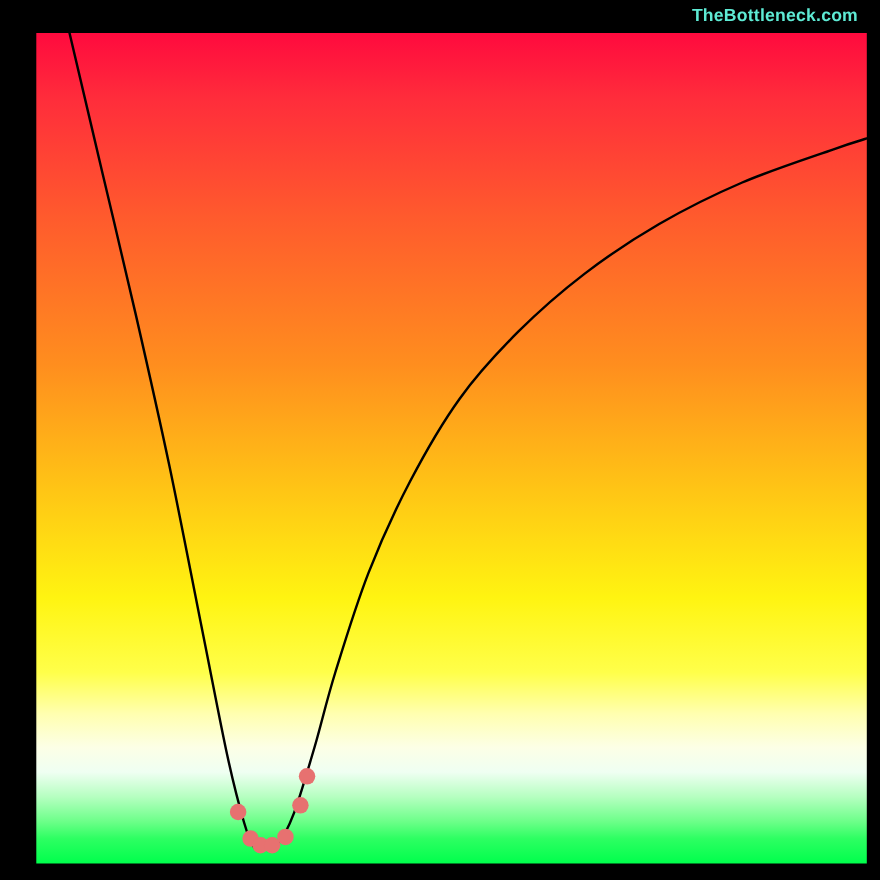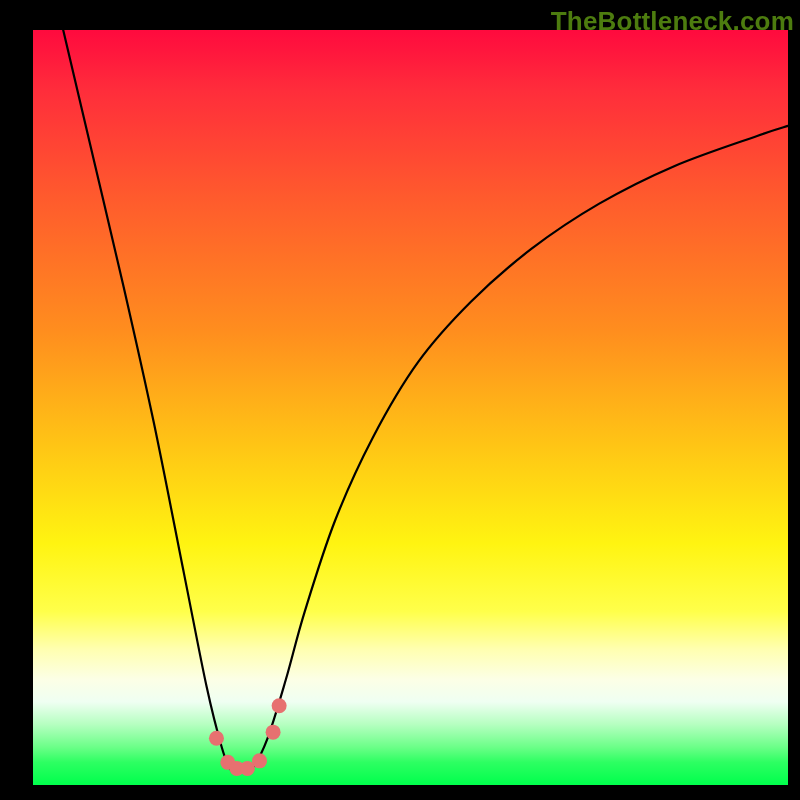--- a/index.html
+++ b/index.html
@@ -31,23 +31,23 @@
       #effff2 89%,
       #b5ffc0 92%,
       #6bff88 95%,
       #2dff62 97%,
       #00ff4c 100%
     );
   }
   .watermark {
     position: absolute;
     top: 6px;
-    right: 6px;
-    color: #4d7c0f;
-    font-size: 26px;
+    right: 20px;
+    color: #5eead4;
+    font-size: 16px;
     font-weight: 600;
     letter-spacing: 0.2px;
   }
   svg.overlay {
     position: absolute;
     left: 0;
     top: 0;
     width: 755px;
     height: 755px;
     overflow: visible;

